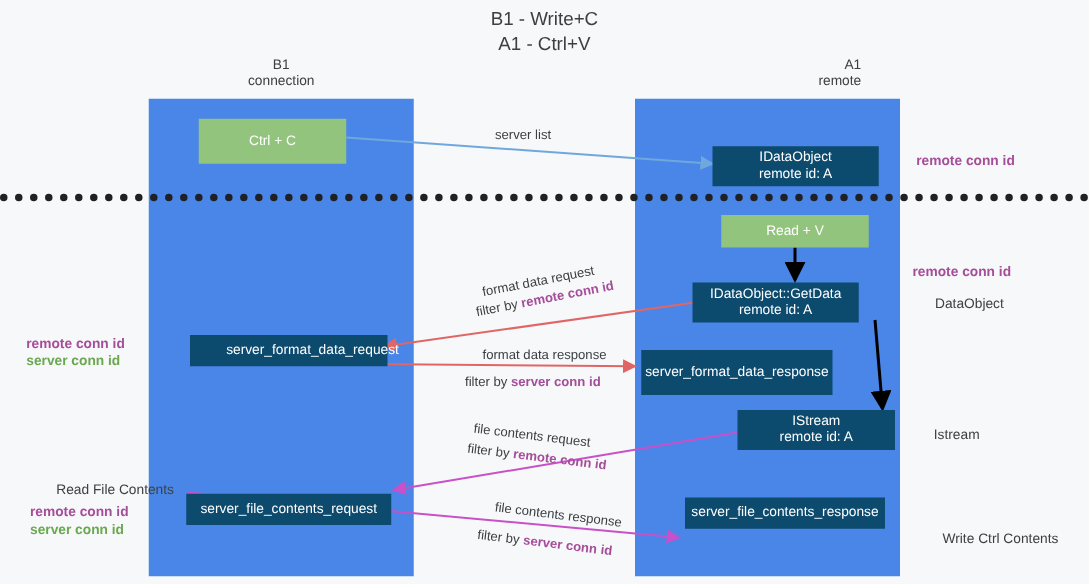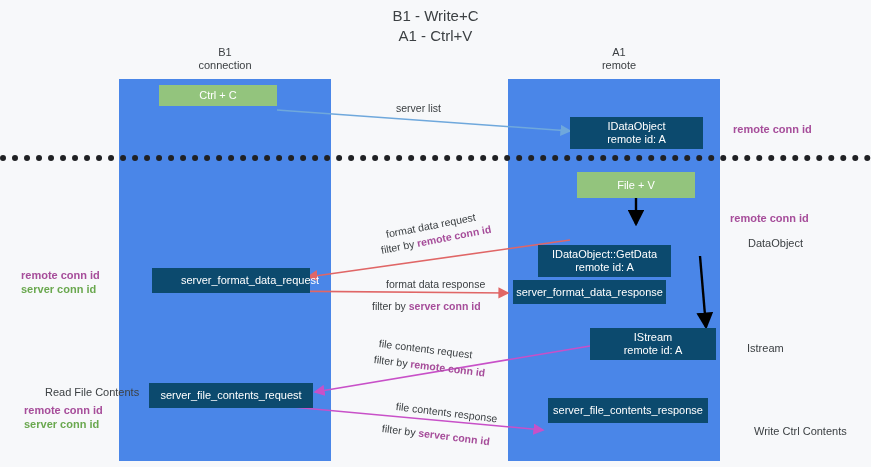--- a/index.html
+++ b/index.html
@@ -22,21 +22,21 @@
     position:absolute;left:0;top:6px;width:871px;
     text-align:center;color:#3c4043;font-size:15px;line-height:20px;
   }
   .title div{white-space:pre;}
 
   .col-head{
     position:absolute;text-align:center;color:#3c4043;
     font-size:11px;line-height:13px;
   }
   #head-b1{left:155px;top:46px;width:140px;}
-  #head-a1{left:549px;top:46px;width:140px;}
+  #head-a1{left:549px;top:46px;width:140px;text-align:right;}
 
   .node{
     position:absolute;box-sizing:border-box;
     display:flex;flex-direction:column;align-items:center;justify-content:center;
     color:#ffffff;font-size:11px;line-height:13px;text-align:center;
   }
   .node.green{background:#93c47d;}
   .node.orange{background:#0c4a6e;}
 
   .side-label{
@@ -107,47 +107,47 @@
 
     <path d="M700,256 L706,327" stroke="#000000" stroke-width="2.4" fill="none" marker-end="url(#ah-black)"></path>
 
     <line x1="590" y1="346" x2="315" y2="392" stroke="#c850c8" stroke-width="1.6" marker-end="url(#ah-mag)"></line>
 
     <line x1="150" y1="394" x2="543" y2="430" stroke="#c850c8" stroke-width="1.6" marker-end="url(#ah-mag)"></line>
   </svg>
 
   <div class="dash-line"></div>
 
-  <div class="node green" style="left:159px;top:85px;width:118px;height:21px;">
+  <div class="node green" style="left:159px;top:95px;width:118px;height:36px;">
     <span>Ctrl + C</span>
   </div>
 
   <div class="node orange" style="left:152px;top:268px;width:158px;height:25px;padding-left:38px;">
     <span>server_format_data_request</span>
   </div>
 
-  <div class="node orange" style="left:149px;top:383px;width:164px;height:25px;text-align:right;">
+  <div class="node orange" style="left:149px;top:395px;width:164px;height:25px;text-align:right;">
     <span>server_file_contents_request</span>
   </div>
 
   <div class="node orange" style="left:570px;top:117px;width:133px;height:32px;">
     <span>IDataObject</span>
     <span>remote id: A</span>
   </div>
 
   <div class="node green" style="left:577px;top:172px;width:118px;height:26px;">
-    <span>File + V</span>
-  </div>
-
-  <div class="node orange" style="left:538px;top:226px;width:133px;height:32px;margin-top:19px;">
+    <span>Read + V</span>
+  </div>
+
+  <div class="node orange" style="left:554px;top:226px;width:133px;height:32px;">
     <span>IDataObject::GetData</span>
     <span>remote id: A</span>
   </div>
 
-  <div class="node orange" style="left:513px;top:280px;width:153px;height:24px;">
+  <div class="node orange" style="left:513px;top:280px;width:153px;height:36px;">
     <span>server_format_data_response</span>
   </div>
 
   <div class="node orange" style="left:590px;top:328px;width:126px;height:32px;">
     <span>IStream</span>
     <span>remote id: A</span>
   </div>
 
   <div class="node orange" style="left:548px;top:398px;width:160px;height:25px;">
     <span>server_file_contents_response</span>

